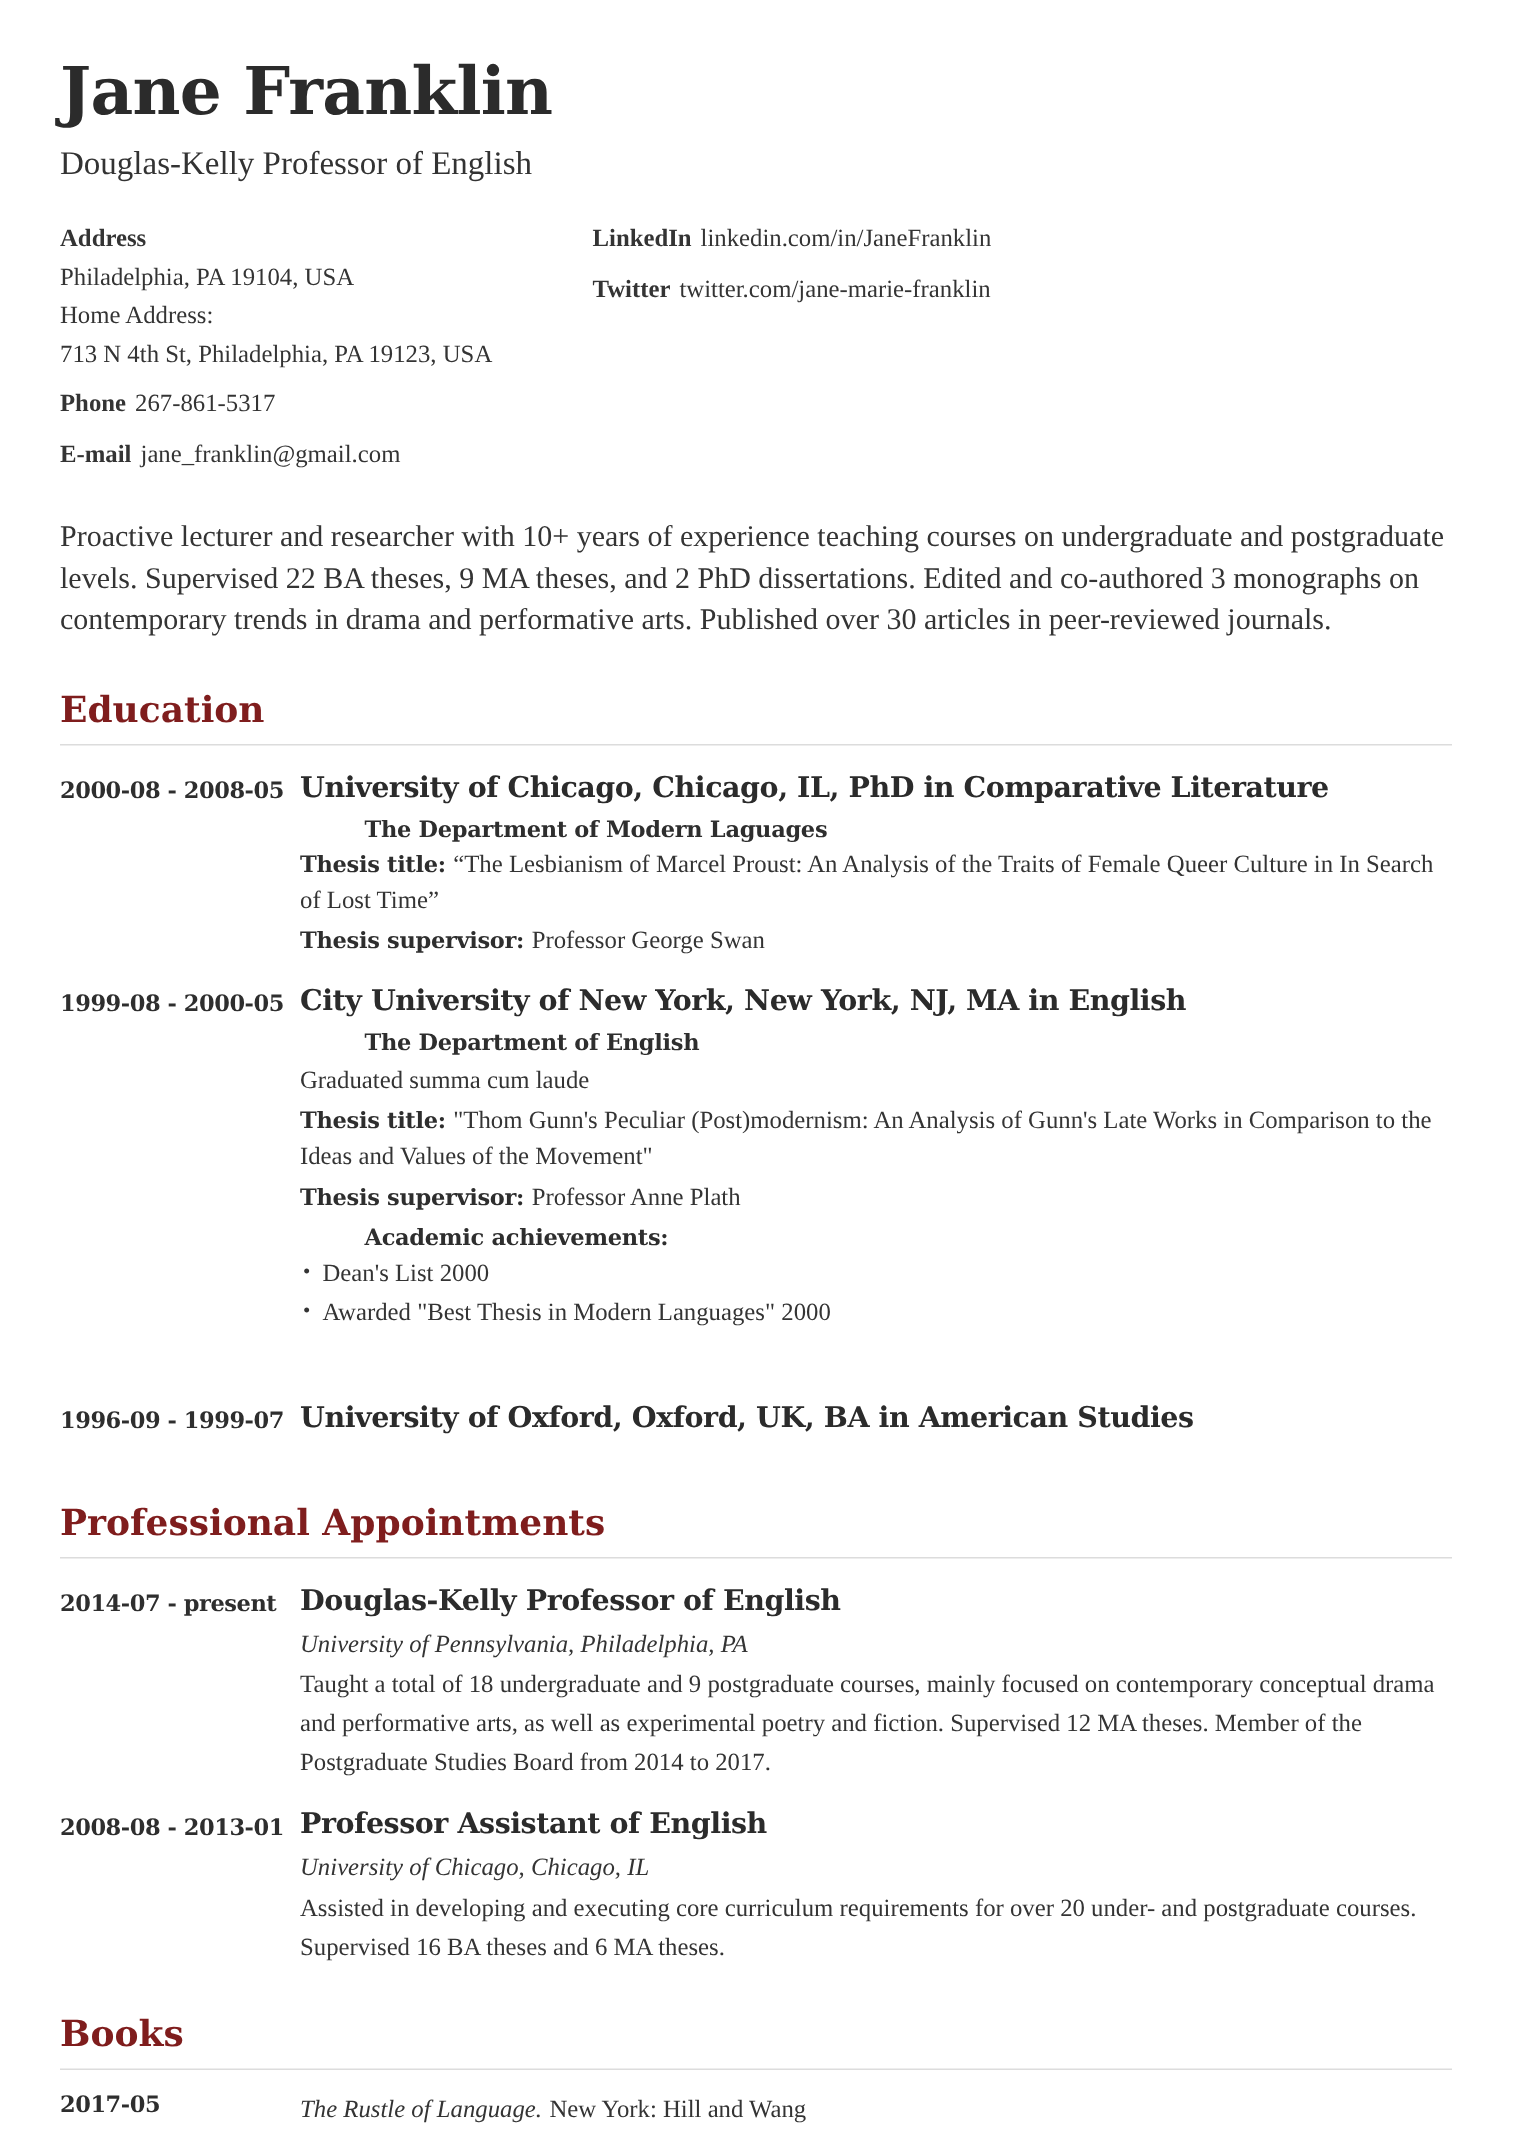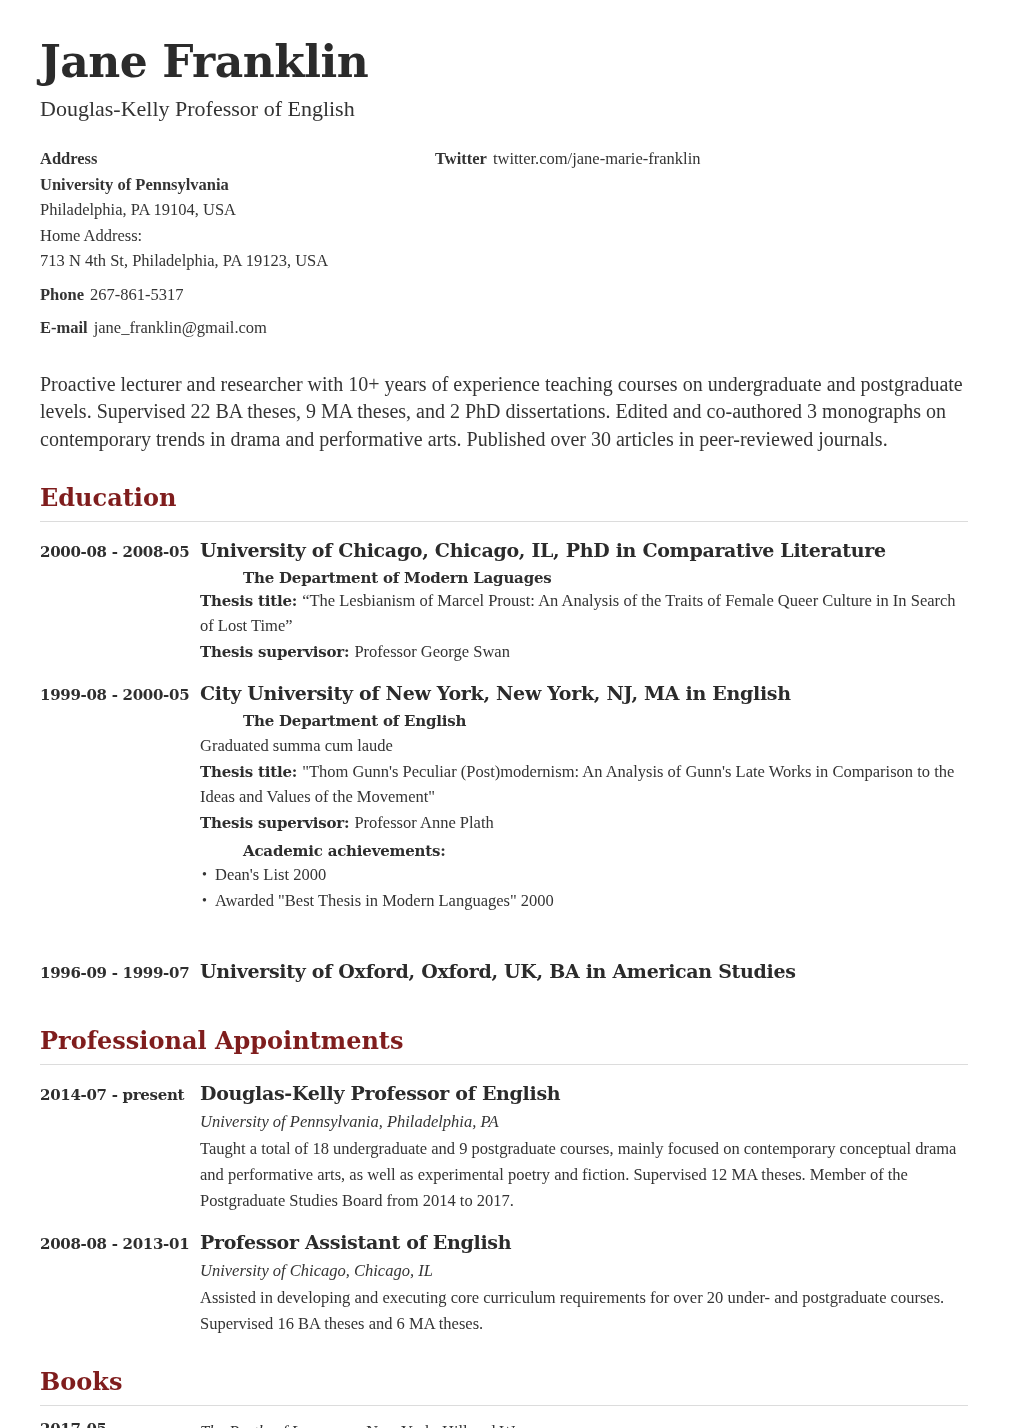--- a/index.html
+++ b/index.html
@@ -30,21 +30,20 @@
     margin-top: 10px;
   }
 
   
   .contact {
     display: grid;
     grid-template-columns: 355px 1fr;
     margin-top: 24px;
     font-size: 16.5px;
     line-height: 25.5px;
-    gap: 40px;
   }
   .b { font-weight: 700; }
   .pair { margin-top: 8px; }
   .pair .lbl-inline { font-weight: 700; margin-right: 6px; }
   .contact-right .pair:first-child { margin-top: 0; }
 
   
   .summary {
     margin: 30px 0 0 0;
     font-size: 20px;
@@ -142,32 +141,34 @@
 <body>
 
 <div class="page">
 
   <h1 class="name">Jane Franklin</h1>
   <div class="subtitle">Douglas-Kelly Professor of English</div>
 
   <div class="contact">
     <div class="contact-left">
       <div class="b">Address</div>
-      <div class="b">University of Pennsylvania</div>
       <div>Philadelphia, PA 19104, USA</div>
       <div>Home Address:</div>
       <div>713 N 4th St, Philadelphia, PA 19123, USA</div>
       <div class="pair">
         <span class="lbl-inline">Phone</span><span>267-861-5317</span>
       </div>
       <div class="pair">
         <span class="lbl-inline">E-mail</span><span>jane_franklin@gmail.com</span>
       </div>
     </div>
     <div class="contact-right">
+      <div class="pair">
+        <span class="lbl-inline">LinkedIn</span><span>linkedin.com/in/JaneFranklin</span>
+      </div>
       <div class="pair">
         <span class="lbl-inline">Twitter</span><span>twitter.com/jane-marie-franklin</span>
       </div>
     </div>
   </div>
 
   <p class="summary">Proactive lecturer and researcher with 10+ years of experience teaching courses on undergraduate and postgraduate levels. Supervised 22 BA theses, 9 MA theses, and 2 PhD dissertations. Edited and co-authored 3 monographs on contemporary trends in drama and performative arts. Published over 30 articles in peer-reviewed journals.</p>
 
   <div class="section-heading">Education</div>
 

